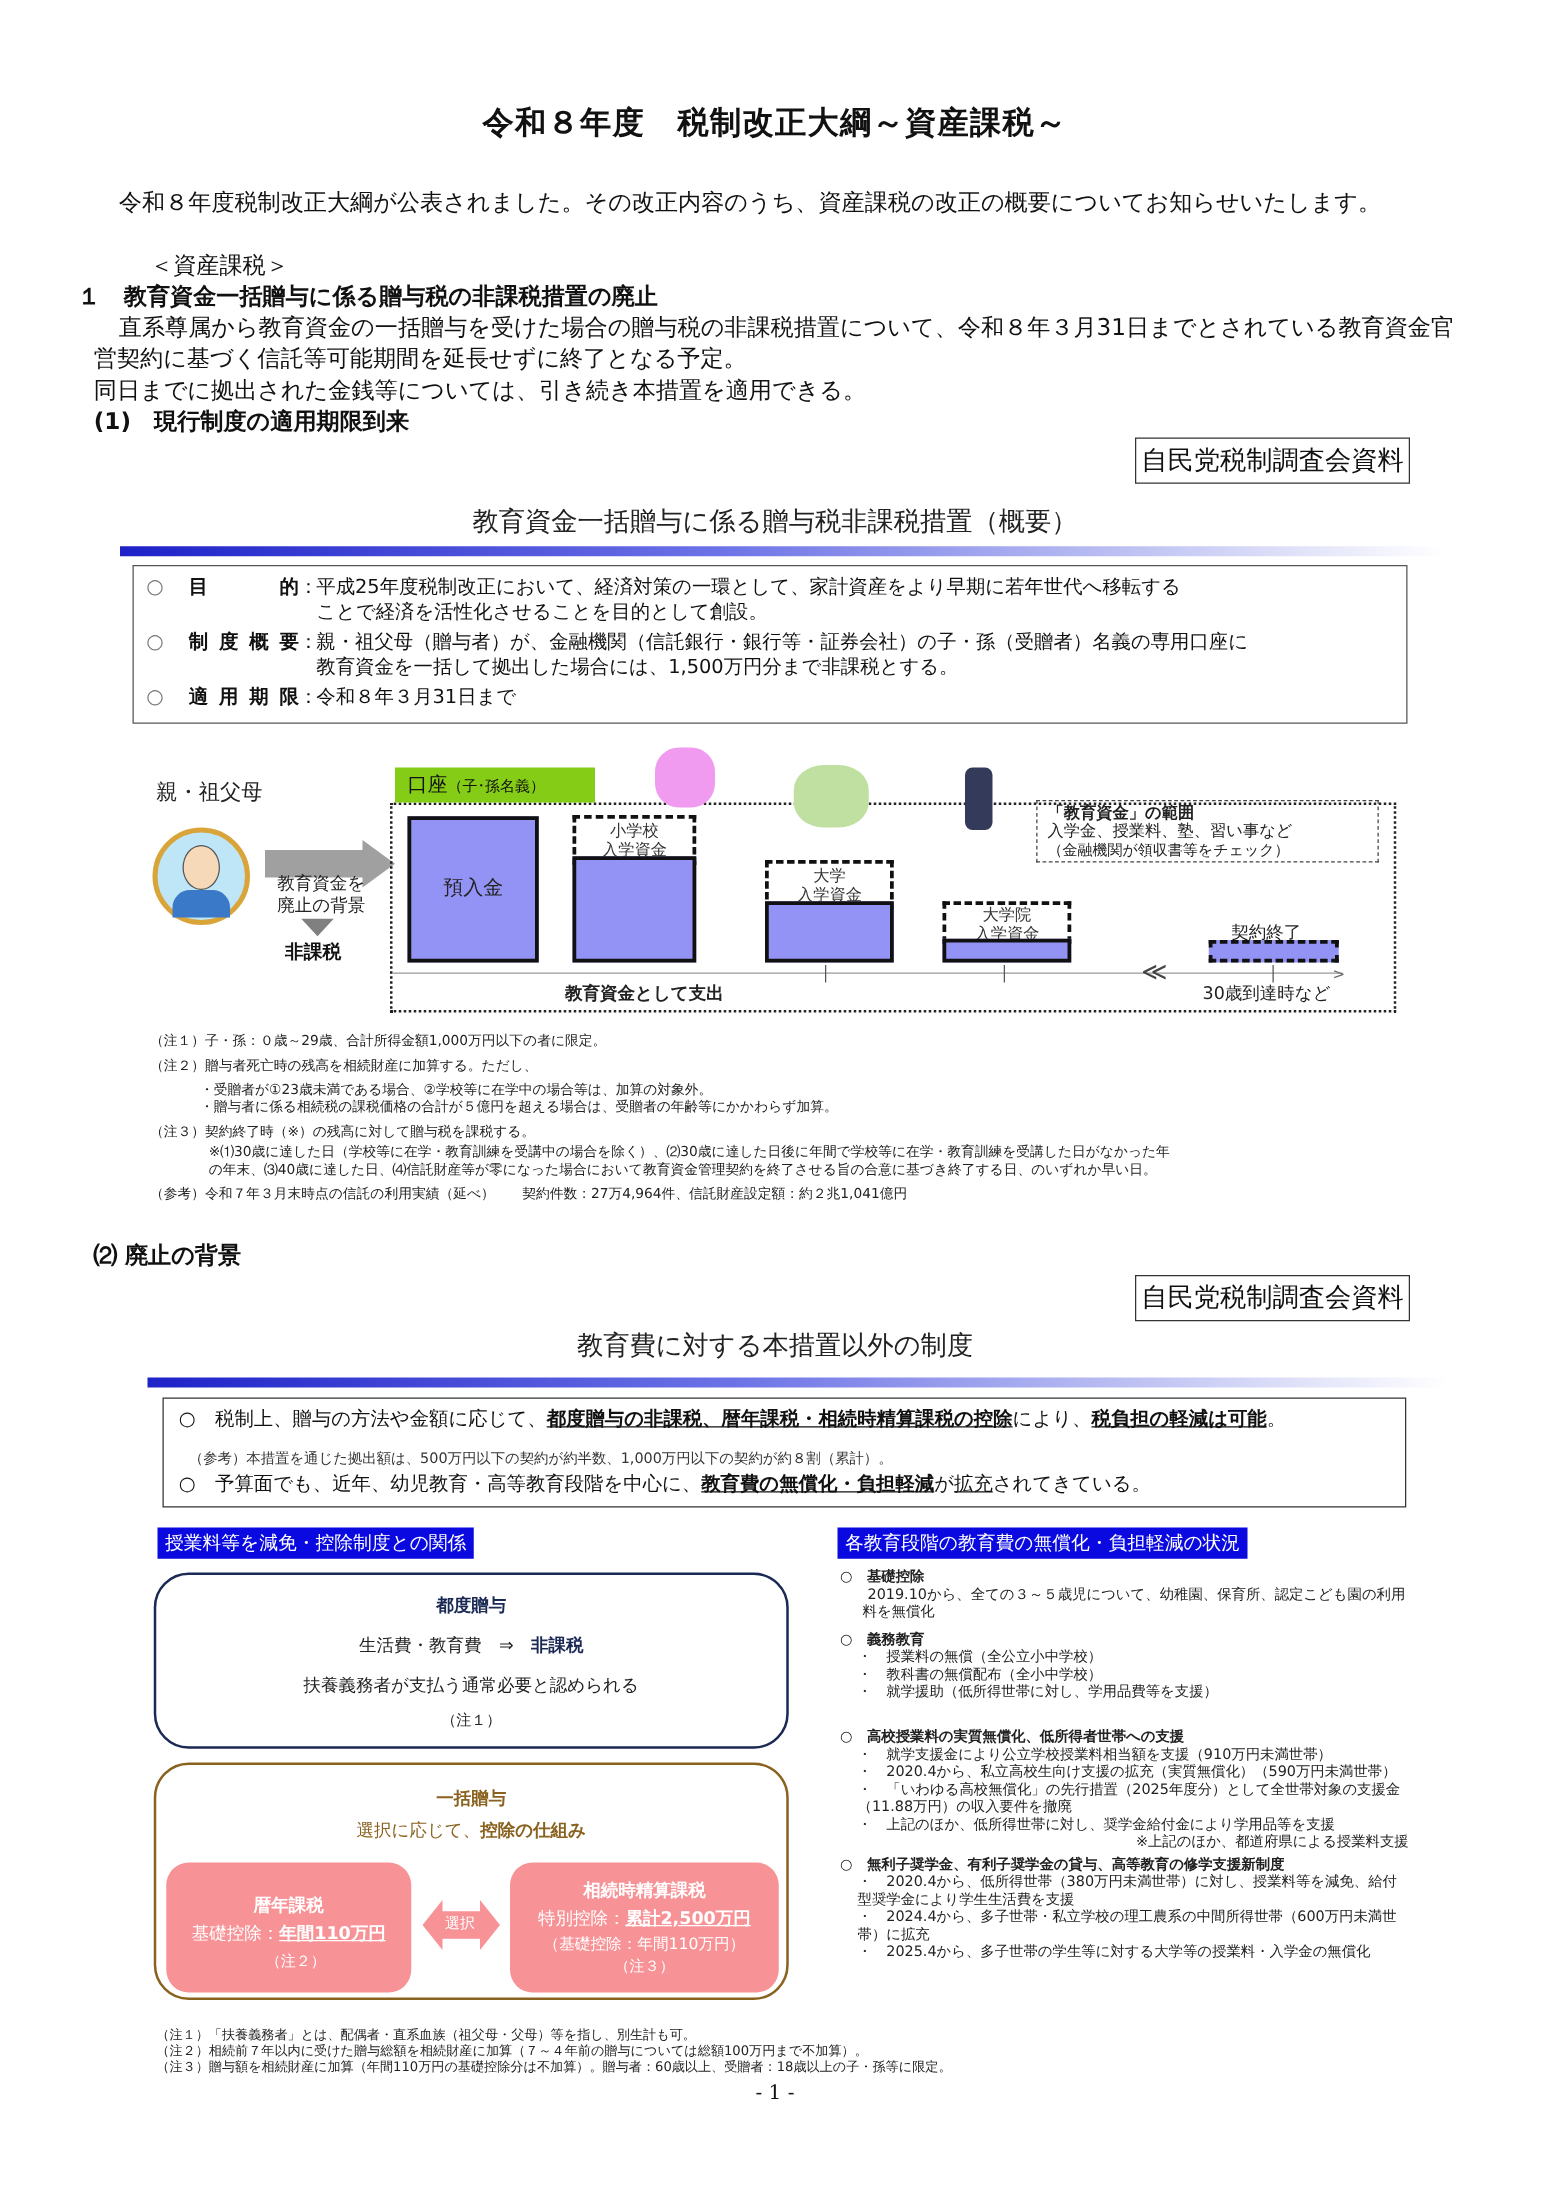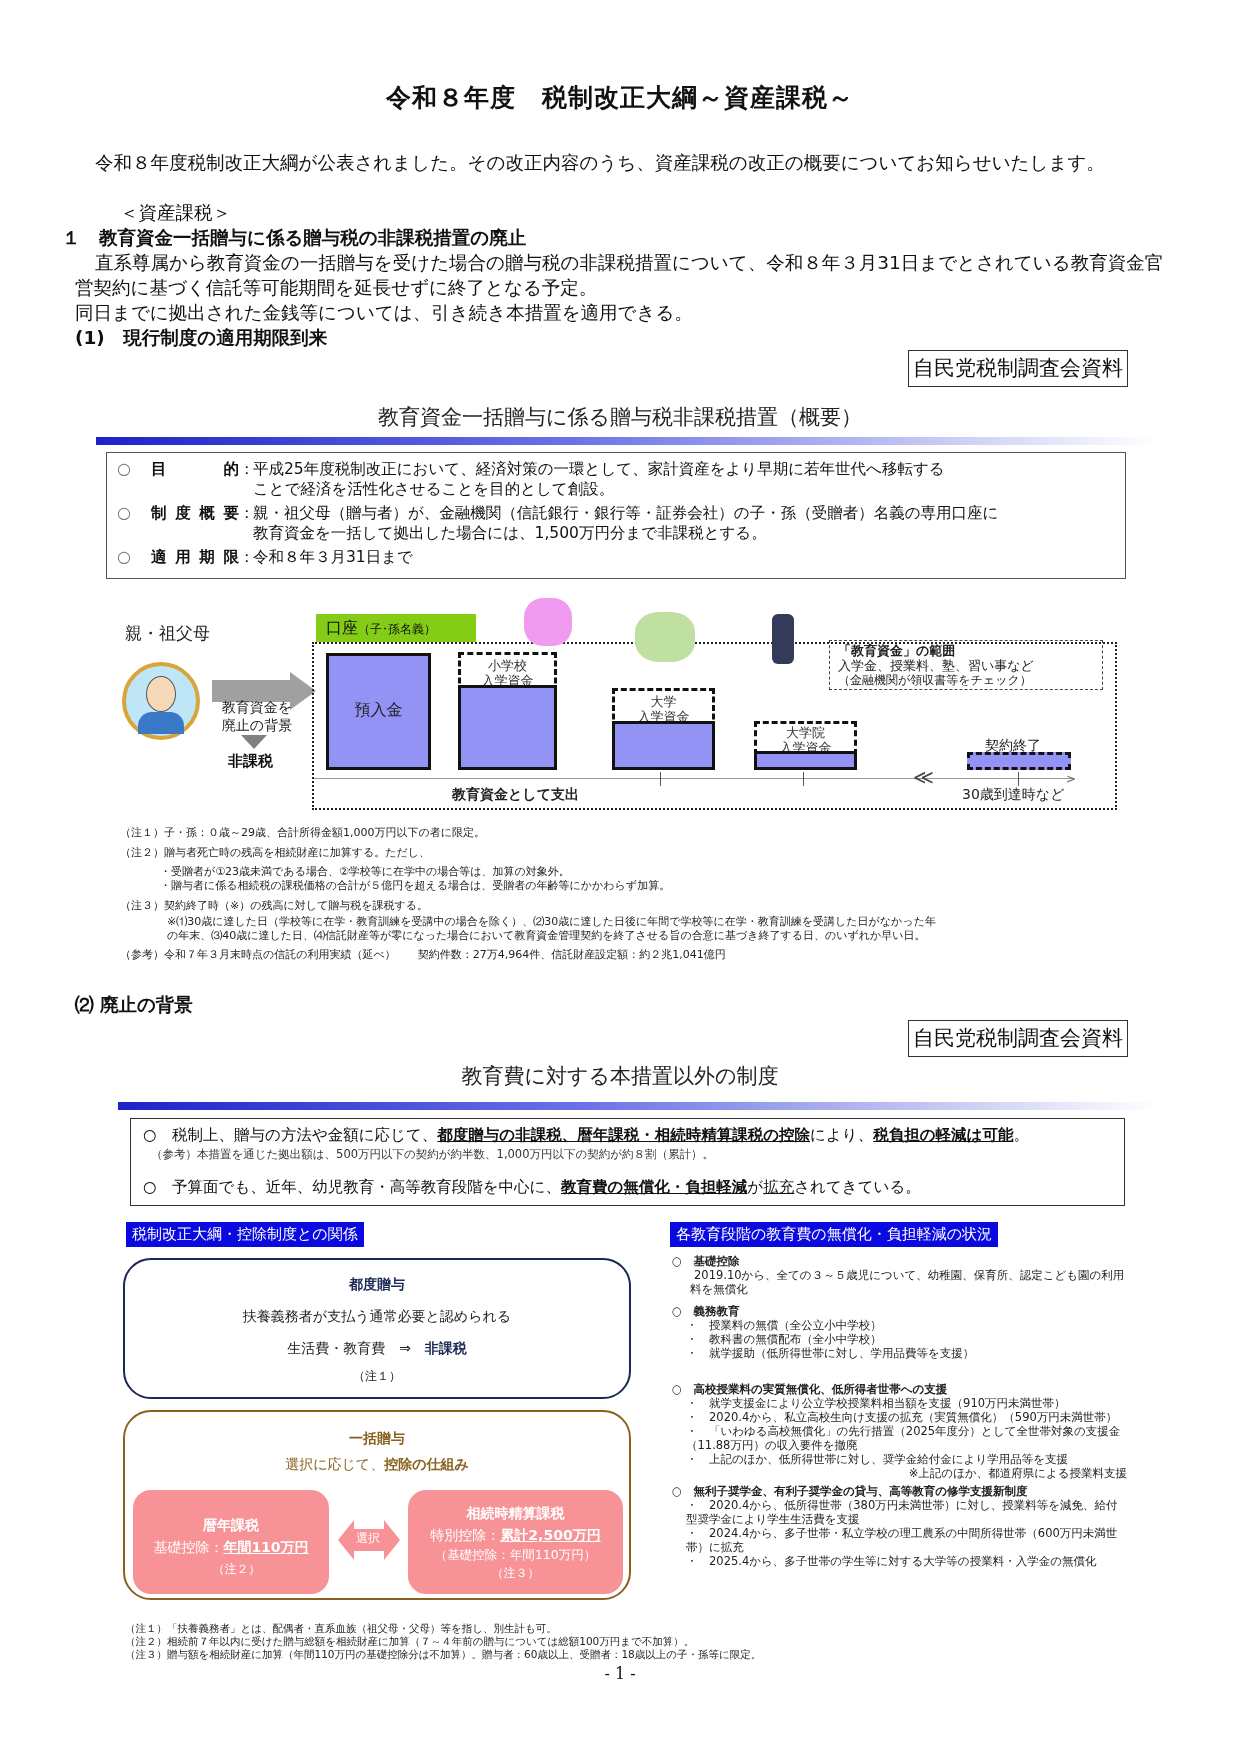--- a/index.html
+++ b/index.html
@@ -145,29 +145,29 @@
 <div class="abs notes1" style="left:167px;top:928px;">の年末、⑶40歳に達した日、⑷信託財産等が零になった場合において教育資金管理契約を終了させる旨の合意に基づき終了する日、のいずれか早い日。</div>
 <div class="abs notes1" style="top:947px;">（参考）令和７年３月末時点の信託の利用実績（延べ）　　契約件数：27万4,964件、信託財産設定額：約２兆1,041億円</div>
 
 <div class="abs l bold" style="left:75px;top:992px;">⑵ 廃止の背景</div>
 <div class="abs src-badge" style="left:908px;top:1020px;">自民党税制調査会資料</div>
 <div class="abs slide-title" style="top:1062px;">教育費に対する本措置以外の制度</div>
 <div class="abs grad-bar" style="left:118px;top:1102px;width:1040px;"></div>
 
 <div class="abs box2">
   <div style="position:absolute;left:12px;top:6px;font-size:15.5px;"><span>○　税制上、贈与の方法や金額に応じて、</span><span class="u">都度贈与の非課税、暦年課税・相続時精算課税の控除</span><span>により、</span><span class="u">税負担の軽減は可能</span><span>。</span></div>
-  <div style="position:absolute;left:20px;top:28px;font-size:11.5px;color:#333;">（参考）本措置を通じた拠出額は、500万円以下の契約が約半数、1,000万円以下の契約が約８割（累計）。</div>
+  <div style="position:absolute;left:20px;top:40px;font-size:11.5px;color:#333;">（参考）本措置を通じた拠出額は、500万円以下の契約が約半数、1,000万円以下の契約が約８割（累計）。</div>
   <div style="position:absolute;left:12px;top:58px;font-size:15.5px;"><span>○　予算面でも、近年、幼児教育・高等教育段階を中心に、</span><span class="u">教育費の無償化・負担軽減</span><span>が</span><span style="text-decoration:underline;">拡充</span><span>されてきている。</span></div>
 </div>
 
-<div class="abs blue-tag" style="left:126px;top:1222px;">税制改正大綱・控除制度との関係</div>
+<div class="abs blue-tag" style="left:126px;top:1222px;">授業料等を減免・控除制度との関係</div>
 <div class="abs rbox" style="left:123px;top:1258px;width:508px;height:141px;border-color:#1b2a55;text-align:center;font-size:14px;color:#222;">
   <div class="bold" style="margin-top:16px;color:#1b2a55;">都度贈与</div>
+  <div style="margin-top:14px;"><span>生活費・教育費　⇒　</span><span class="bold" style="color:#1b2a55;">非課税</span></div>
   <div style="margin-top:14px;">扶養義務者が支払う通常必要と認められる</div>
-  <div style="margin-top:14px;"><span>生活費・教育費　⇒　</span><span class="bold" style="color:#1b2a55;">非課税</span></div>
   <div style="margin-top:10px;font-size:12px;">（注１）</div>
 </div>
 <div class="abs rbox" style="left:123px;top:1410px;width:508px;height:190px;border-color:#8a6220;text-align:center;font-size:14px;color:#8a6220;">
   <div class="bold" style="margin-top:18px;">一括贈与</div>
   <div style="margin-top:8px;"><span>選択に応じて、</span><span class="bold">控除の仕組み</span></div>
 </div>
 <div class="abs pink" style="left:133px;top:1490px;width:196px;height:104px;padding-top:24px;font-size:14px;line-height:22px;">
   <div class="bold">暦年課税</div>
   <div><span>基礎控除：</span><span class="u">年間110万円</span></div>
   <div style="font-size:12px;padding-left:11px;">（注２）</div>

